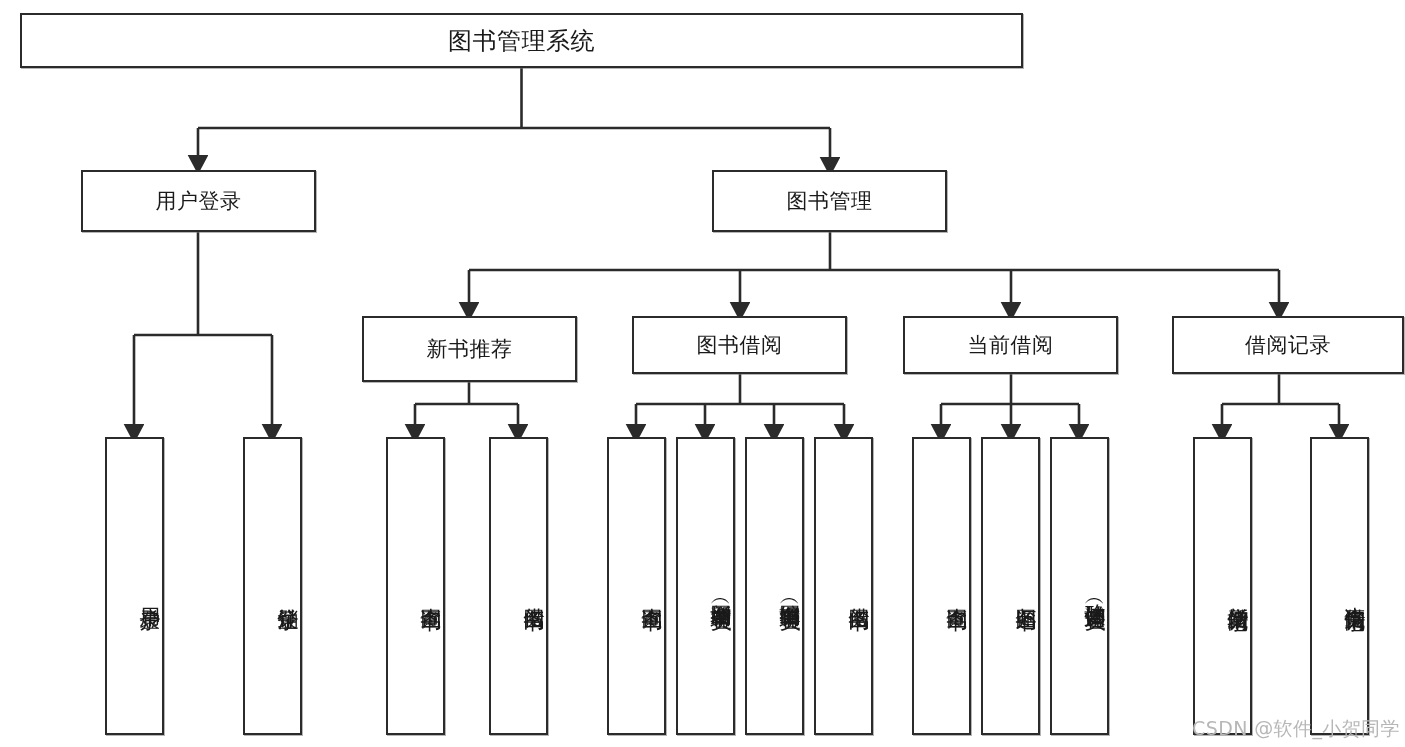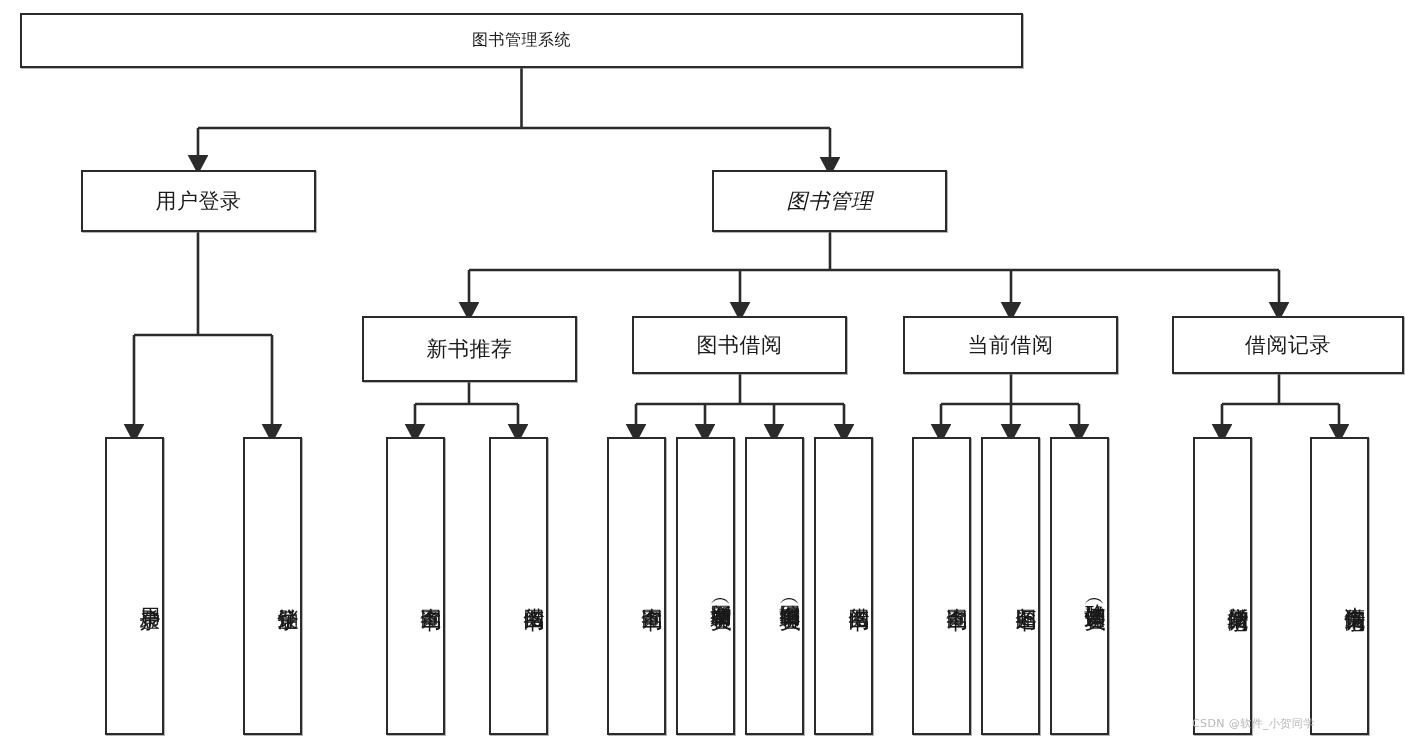--- a/index.html
+++ b/index.html
@@ -35,36 +35,36 @@
     align-items: center;
     justify-content: center;
     color: #1a1a1a;
     box-shadow: 1px 1px 0 rgba(120,120,120,0.55);
   }
   .node-h {
     font-size: 21px;
     letter-spacing: 0.5px;
     white-space: nowrap;
   }
-  .node-h.root { font-size: 16px; }
+  .node-h.root { font-size: 24px; }
   .node-v {
     writing-mode: vertical-rl;
     text-orientation: upright;
     font-size: 21px;
     line-height: 1.18;
     letter-spacing: 1px;
     align-items: flex-start;
     justify-content: center;
     padding-top: 14px;
     text-align: left;
   }
   .node-v.tall-text { padding-top: 10px; }
   .watermark {
     position: absolute;
-    font-size: 11px;
+    font-size: 19px;
     color: #b7b7b7;
     white-space: nowrap;
     letter-spacing: 0.4px;
     font-family: "DejaVu Sans", "Liberation Sans", sans-serif;
   }
 </style>
 </head>
 <body>
 
 <div id="diagram-root">
@@ -115,21 +115,21 @@
       <path d="M1279,374 L1279,404"></path>
       <path d="M1222,404 L1339,404"></path>
       <path d="M1222,404 L1222,427" marker-end="url(#arrow)"></path>
       <path d="M1339,404 L1339,427" marker-end="url(#arrow)"></path>
     </g>
   </svg>
 
   <div class="node node-h root" style="left:20px; top:13px; width:1003px; height:55px;">图书管理系统</div>
 
   <div class="node node-h" style="left:81px; top:170px; width:235px; height:62px;">用户登录</div>
-  <div class="node node-h" style="left:712px; top:170px; width:235px; height:62px;font-style:italic;">图书管理</div>
+  <div class="node node-h" style="left:712px; top:170px; width:235px; height:62px;">图书管理</div>
 
   <div class="node node-h" style="left:362px; top:316px; width:215px; height:66px;">新书推荐</div>
   <div class="node node-h" style="left:632px; top:316px; width:215px; height:58px;">图书借阅</div>
   <div class="node node-h" style="left:903px; top:316px; width:215px; height:58px;">当前借阅</div>
   <div class="node node-h" style="left:1172px; top:316px; width:232px; height:58px;">借阅记录</div>
 
   <div class="node node-v" style="left:105px; top:437px; width:59px; height:298px;">用户登录</div>
   <div class="node node-v" style="left:243px; top:437px; width:59px; height:298px;">注销登录</div>
 
   <div class="node node-v" style="left:386px; top:437px; width:59px; height:298px;">查询图书</div>

